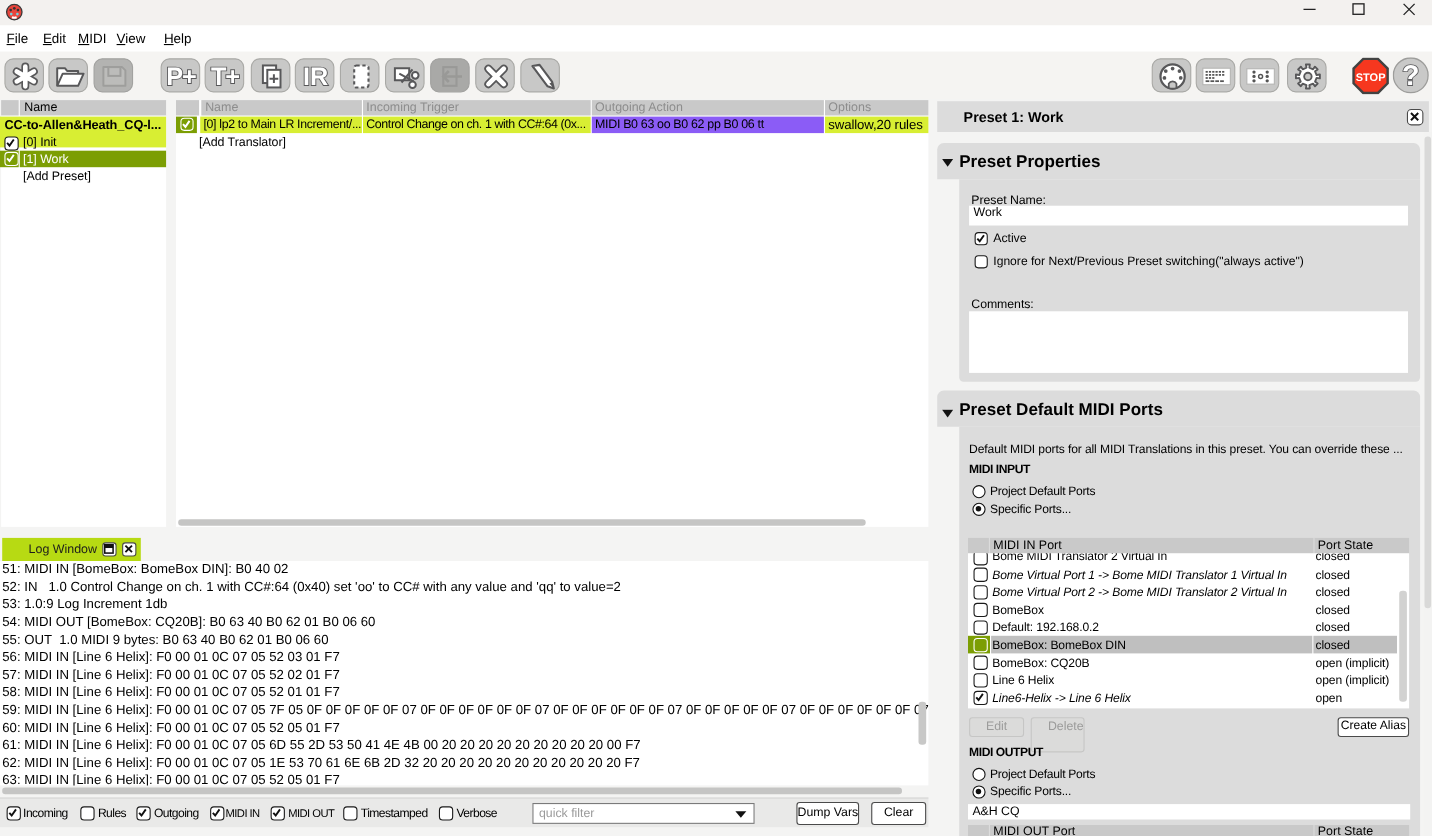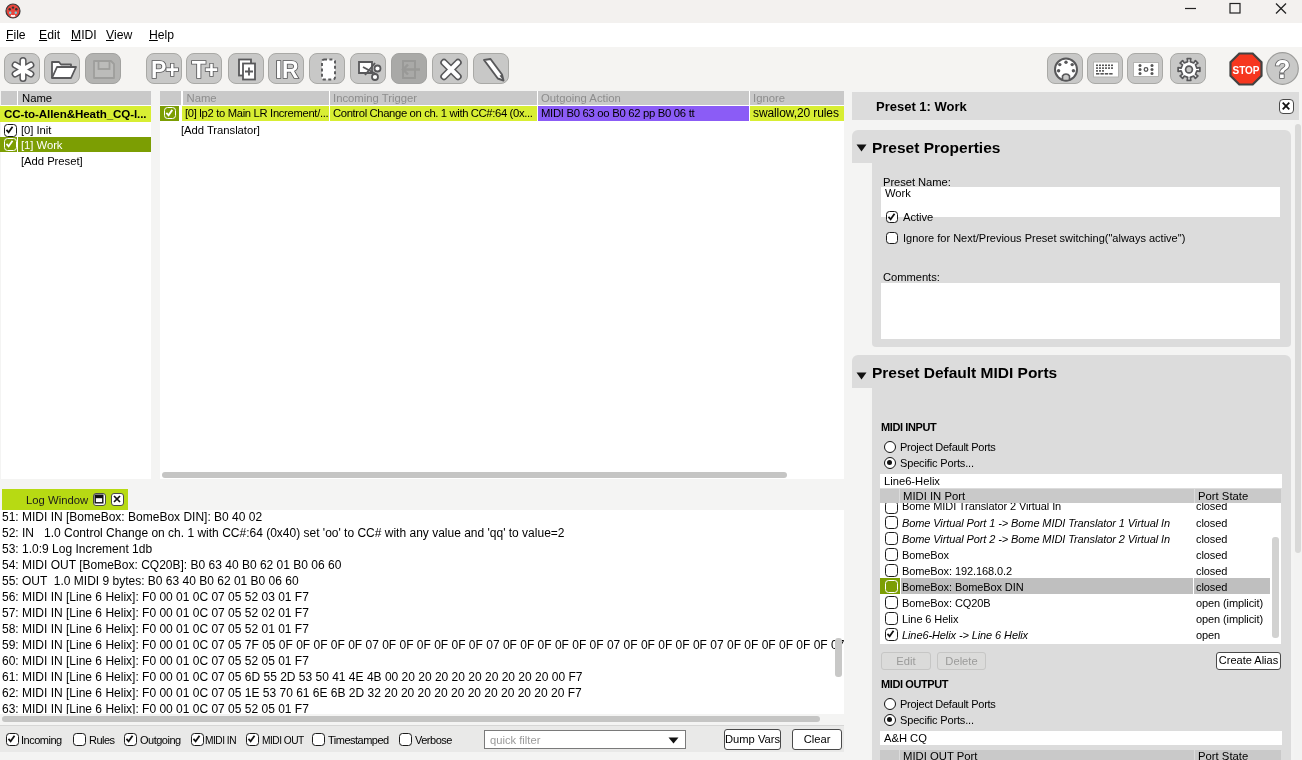--- a/index.html
+++ b/index.html
@@ -203,21 +203,21 @@
 <text x="17" y="21.5" text-anchor="middle" font-family="Liberation Sans" font-size="10" font-weight="bold" fill="#fff">STOP</text>
     </svg>
 <svg class="abs" style="left:1266px;top:52px;" width="33" height="33" viewBox="0 0 33 33">
 <circle cx="16.5" cy="16.5" r="15.8" fill="#c9c9c8" stroke="#9d9d9b" stroke-width="1.2"></circle>
 <text x="16.5" y="25.5" text-anchor="middle" font-family="Liberation Sans" font-size="26" font-weight="bold" fill="#fff" stroke="#5c5c5e" stroke-width="1.6" paint-order="stroke">?</text>
     </svg>
 
 <div class="abs" style="left:1px;top:91px;width:150px;height:388px;background:#fff;"></div>
 <div class="abs hdr-gray" style="left:1px;top:91px;width:16px;height:14px;"></div>
 <div class="abs hdr-gray" style="left:18px;top:91px;width:133px;height:14px;font-size:11.3px;padding-left:4px;line-height:14px;">Name</div>
-<div class="abs" style="left:0;top:106px;width:151px;height:16px;background:#d8ee33;font-weight:bold;font-size:11.6px;letter-spacing:-0.1px;line-height:15.3px;padding-left:4px;">CC-to-Allen&amp;Heath_CQ-l...</div>
+<div class="abs" style="left:0;top:106px;width:151px;height:28px;background:#d8ee33;font-weight:bold;font-size:11.6px;letter-spacing:-0.1px;line-height:15.3px;padding-left:4px;">CC-to-Allen&amp;Heath_CQ-l...</div>
 <span class="cb" style="left:3.5px;top:123.5px;">
       <svg width="15" height="15" viewBox="0 0 15 15">
         <path d="M4 8 L6.5 10.8 L11 4.4" fill="none" stroke="#111" stroke-width="2"></path>
       </svg>
     </span>
 <div class="abs lbl" style="left:21px;top:123.5px;font-size:11.3px;">[0] Init</div>
 <div class="abs" style="left:0;top:136.6px;width:17px;height:15.4px;background:#7c9e03;"></div>
 <div class="abs" style="left:18px;top:136.6px;width:133px;height:15.4px;background:#7c9e03;"></div>
 <span class="cb" style="left:3.5px;top:138px;background:#7c9e03;border-color:#fff;">
       <svg width="15" height="15" viewBox="0 0 15 15">
@@ -225,21 +225,21 @@
       </svg>
     </span>
 <div class="abs lbl" style="left:21px;top:139px;color:#fff;font-size:11.3px;">[1] Work</div>
 <div class="abs lbl" style="left:21px;top:154.5px;font-size:11.3px;">[Add Preset]</div>
 
 <div class="abs" style="left:160px;top:91px;width:684px;height:388px;background:#fff;"></div>
 <div class="abs hdr-gray" style="left:160px;top:91px;width:21px;height:14px;"></div>
 <div class="abs hdr-gray" style="left:182.5px;top:91px;width:146.5px;height:14px;color:#8d8d8d;font-size:11.3px;line-height:14px;padding-left:4px;">Name</div>
 <div class="abs hdr-gray" style="left:330px;top:91px;width:207px;height:14px;color:#8d8d8d;font-size:11.3px;line-height:14px;padding-left:3px;">Incoming Trigger</div>
 <div class="abs hdr-gray" style="left:538px;top:91px;width:211px;height:14px;color:#8d8d8d;font-size:11.3px;line-height:14px;padding-left:3px;">Outgoing Action</div>
-<div class="abs hdr-gray" style="left:750px;top:91px;width:94px;height:14px;color:#8d8d8d;font-size:11.3px;line-height:14px;padding-left:3px;">Ignore</div>
+<div class="abs hdr-gray" style="left:750px;top:91px;width:94px;height:14px;color:#8d8d8d;font-size:11.3px;line-height:14px;padding-left:3px;">Options</div>
 
 <div class="abs" style="left:160px;top:106px;width:19px;height:15.3px;background:#7c9e03;"></div>
 <span class="cb" style="left:163.5px;top:107px;width:12px;height:12px;background:#7c9e03;border-color:#fff;">
       <svg width="14" height="14" viewBox="0 0 14 14">
         <path d="M3.6 7.4 L6 10 L10 4.2" fill="none" stroke="#fff" stroke-width="2"></path>
       </svg>
     </span>
 <div class="abs" style="left:181.5px;top:106px;width:147.5px;height:15.3px;background:#d8ee33;font-size:11.2px;letter-spacing:-0.3px;line-height:15.3px;padding-left:3.5px;white-space:nowrap;overflow:hidden;">[0] lp2 to Main LR Increment/...</div>
 <div class="abs" style="left:330px;top:106px;width:207px;height:15.3px;background:#d8ee33;font-size:11.3px;letter-spacing:-0.38px;line-height:15.3px;padding-left:3px;white-space:nowrap;overflow:hidden;">Control Change on ch. 1 with CC#:64 (0x...</div>
 <div class="abs" style="left:538px;top:106px;width:211px;height:15.3px;background:#8b5cf6;font-size:11.3px;letter-spacing:-0.3px;line-height:15.3px;padding-left:3px;white-space:nowrap;overflow:hidden;">MIDI B0 63 oo B0 62 pp B0 06 tt</div>
@@ -326,64 +326,64 @@
       </svg>
     </span>
 
 <div class="sect" style="left:852px;top:130px;width:439px;height:33px;border-radius:6px 6px 0 0;"></div>
 <div class="sect" style="left:872px;top:163px;width:419px;height:184px;border-radius:0 0 4px 4px;"></div>
 <svg class="abs" style="left:856px;top:144px;" width="11" height="8" viewBox="0 0 11 8">
       <path d="M0.5 0.5 H10.5 L5.5 7.5 Z" fill="#111"></path>
     </svg>
 <div class="abs" style="left:872px;top:139px;font-size:15.5px;font-weight:bold;">Preset Properties</div>
 <div class="abs lbl" style="left:883px;top:176px;">Preset Name:</div>
-<div class="abs" style="left:881px;top:187px;width:399px;height:30px;background:#fff;font-size:11.2px;line-height:13px;padding-left:4px;">Work</div>
+<div class="abs" style="left:881px;top:187px;width:399px;height:18px;background:#fff;font-size:11.2px;line-height:13px;padding-left:4px;">Work</div>
 <span class="cb" style="left:886px;top:210.5px;width:12px;height:12px;">
       <svg width="15" height="15" viewBox="0 0 15 15">
         <path d="M4 8 L6.5 10.8 L11 4.4" fill="none" stroke="#111" stroke-width="2"></path>
       </svg>
     </span>
 <div class="abs lbl" style="left:903px;top:211px;">Active</div>
 <span class="cb" style="left:886px;top:231.5px;width:12px;height:12px;"></span>
 <div class="abs lbl" style="left:903px;top:232px;font-size:11px;letter-spacing:0;">Ignore for Next/Previous Preset switching("always active")</div>
 <div class="abs lbl" style="left:883px;top:271px;">Comments:</div>
 <div class="abs" style="left:881px;top:283px;width:399px;height:56px;background:#fff;"></div>
 
 <div class="sect" style="left:852px;top:355px;width:439px;height:33px;border-radius:6px 6px 0 0;"></div>
 <div class="sect" style="left:872px;top:388px;width:419px;height:372px;"></div>
 <svg class="abs" style="left:856px;top:372px;" width="11" height="8" viewBox="0 0 11 8">
       <path d="M0.5 0.5 H10.5 L5.5 7.5 Z" fill="#111"></path>
     </svg>
 <div class="abs" style="left:872px;top:364px;font-size:15.5px;font-weight:bold;">Preset Default MIDI Ports</div>
+<div class="abs lbl" style="left:881px;top:403px;font-size:11px;letter-spacing:-0.1px;">Default MIDI ports for all MIDI Translations in this preset. You can override these ...</div>
 <div class="abs lbl" style="left:881px;top:421px;font-weight:bold;font-size:11px;letter-spacing:-0.4px;">MIDI INPUT</div>
 <span class="radio" style="left:884px;top:441px;"></span>
 <div class="abs lbl" style="left:900px;top:441px;font-size:11px;letter-spacing:-0.25px;">Project Default Ports</div>
 <span class="radio sel" style="left:884px;top:457px;"></span>
 <div class="abs lbl" style="left:900px;top:457px;font-size:11px;letter-spacing:-0.15px;">Specific Ports...</div>
-<div class="abs" style="left:880px;top:474px;width:402px;height:14px;background:#fff;font-size:11.2px;line-height:14px;padding-left:4px;">Line6-Helix</div>
 
 <div class="abs hdr-gray" style="left:880px;top:489px;width:19px;height:14px;"></div>
 <div class="abs hdr-gray" style="left:900px;top:489px;width:293.5px;height:14px;font-size:11.3px;line-height:14px;padding-left:3px;">MIDI IN Port</div>
 <div class="abs hdr-gray" style="left:1195px;top:489px;width:86px;height:14px;font-size:11.3px;line-height:14px;padding-left:3px;">Port State</div>
 <div class="abs" style="left:880px;top:503px;width:401px;height:141px;background:#fff;overflow:hidden;" id="portlist">
 
   <span class="cb" style="left:5px;top:-2px;"></span>
   <div class="abs lbl" style="left:22px;top:-3px;">Bome MIDI Translator 2 Virtual In</div>
   <div class="abs lbl" style="left:316px;top:-3px;">closed</div>
   <span class="cb" style="left:5px;top:13px;"></span>
   <div class="abs lbl" style="left:22px;top:14px;font-style:italic;">Bome Virtual Port 1 -&gt; Bome MIDI Translator 1 Virtual In</div>
   <div class="abs lbl" style="left:316px;top:14px;">closed</div>
   <span class="cb" style="left:5px;top:29px;"></span>
   <div class="abs lbl" style="left:22px;top:30px;font-style:italic;">Bome Virtual Port 2 -&gt; Bome MIDI Translator 2 Virtual In</div>
   <div class="abs lbl" style="left:316px;top:30px;">closed</div>
   <span class="cb" style="left:5px;top:45px;"></span>
   <div class="abs lbl" style="left:22px;top:46px;">BomeBox</div>
   <div class="abs lbl" style="left:316px;top:46px;">closed</div>
   <span class="cb" style="left:5px;top:61px;"></span>
-  <div class="abs lbl" style="left:22px;top:62px;">BomeBox: 192.168.0.2</div>
+  <div class="abs lbl" style="left:22px;top:62px;">Default: 192.168.0.2</div>
   <div class="abs lbl" style="left:316px;top:62px;">closed</div>
 
   <div class="abs" style="left:0;top:75px;width:20px;height:16px;background:#7c9e03;"></div>
   <div class="abs" style="left:21px;top:75px;width:292px;height:16px;background:#bfbfbf;"></div>
   <div class="abs" style="left:314px;top:75px;width:76px;height:16px;background:#bfbfbf;"></div>
   <span class="cb" style="left:5px;top:77px;background:#7c9e03;border-color:#fff;"></span>
   <div class="abs lbl" style="left:22px;top:78px;">BomeBox: BomeBox DIN</div>
   <div class="abs lbl" style="left:316px;top:78px;">closed</div>
   <span class="cb" style="left:5px;top:93px;"></span>
   <div class="abs lbl" style="left:22px;top:94px;">BomeBox: CQ20B</div>
@@ -395,21 +395,21 @@
         <svg width="15" height="15" viewBox="0 0 15 15">
           <path d="M4 8 L6.5 10.8 L11 4.4" fill="none" stroke="#111" stroke-width="2"></path>
         </svg>
       </span>
   <div class="abs lbl" style="left:22px;top:126px;font-style:italic;">Line6-Helix -&gt; Line 6 Helix</div>
   <div class="abs lbl" style="left:316px;top:126px;">open</div>
   <div class="abs" style="left:392px;top:34px;width:7px;height:101px;background:#d2d2d1;border-radius:3px;"></div>
 </div>
 
 <div class="abs" style="left:881px;top:652px;width:50px;height:18px;background:#dbdbda;border:1px solid #c6c6c5;border-radius:3px;color:#9b9b9a;font-size:11.2px;text-align:center;line-height:16px;">Edit</div>
-<div class="abs" style="left:937px;top:652px;width:49px;height:18px;background:#dbdbda;border:1px solid #c6c6c5;border-radius:3px;color:#9b9b9a;font-size:11.2px;text-align:center;line-height:16px;">Delete</div>
+<div class="abs" style="left:937px;top:652px;width:49px;height:32px;background:#dbdbda;border:1px solid #c6c6c5;border-radius:3px;color:#9b9b9a;font-size:11.2px;text-align:right;line-height:16px;">Delete</div>
 <div class="btnw" style="left:1216px;top:652px;width:65px;height:18px;line-height:15px;font-size:11px;">Create Alias</div>
 <div class="abs lbl" style="left:881px;top:678px;font-weight:bold;font-size:11px;letter-spacing:-0.4px;">MIDI OUTPUT</div>
 <span class="radio" style="left:884px;top:698px;"></span>
 <div class="abs lbl" style="left:900px;top:698px;font-size:11px;letter-spacing:-0.25px;">Project Default Ports</div>
 <span class="radio sel" style="left:884px;top:714px;"></span>
 <div class="abs lbl" style="left:900px;top:714px;font-size:11px;letter-spacing:-0.15px;">Specific Ports...</div>
 <div class="abs" style="left:880px;top:731px;width:402px;height:14px;background:#fff;font-size:11.2px;line-height:14px;padding-left:4px;">A&amp;H CQ</div>
 <div class="abs hdr-gray" style="left:880px;top:750px;width:19px;height:10px;"></div>
 <div class="abs hdr-gray" style="left:900px;top:750px;width:293.5px;height:10px;font-size:11.3px;line-height:13px;padding-left:3px;overflow:hidden;">MIDI OUT Port</div>
 <div class="abs hdr-gray" style="left:1195px;top:750px;width:86px;height:10px;font-size:11.3px;line-height:13px;padding-left:3px;overflow:hidden;">Port State</div>

